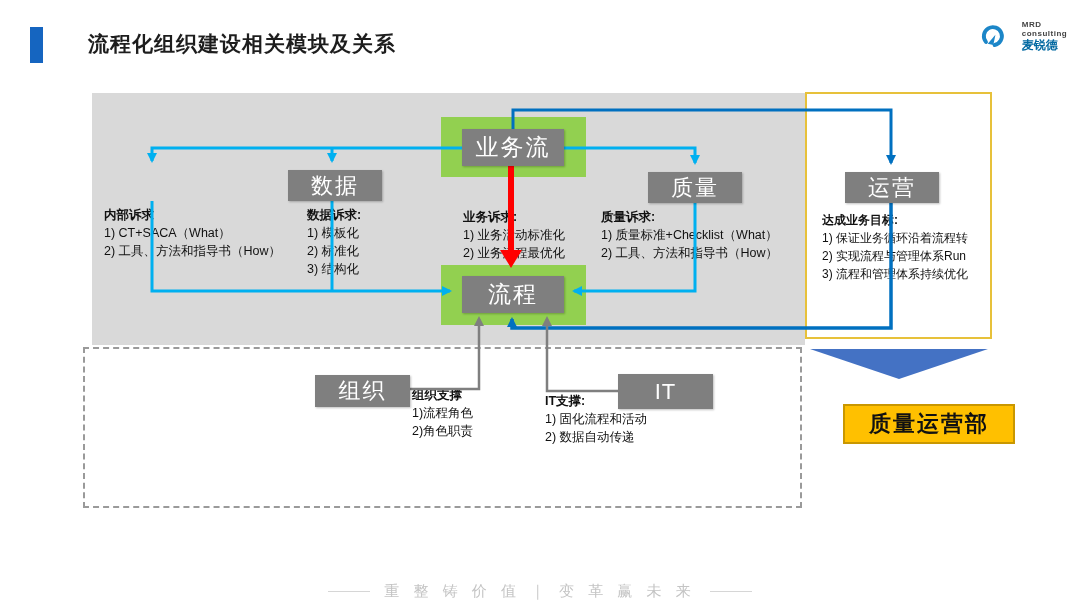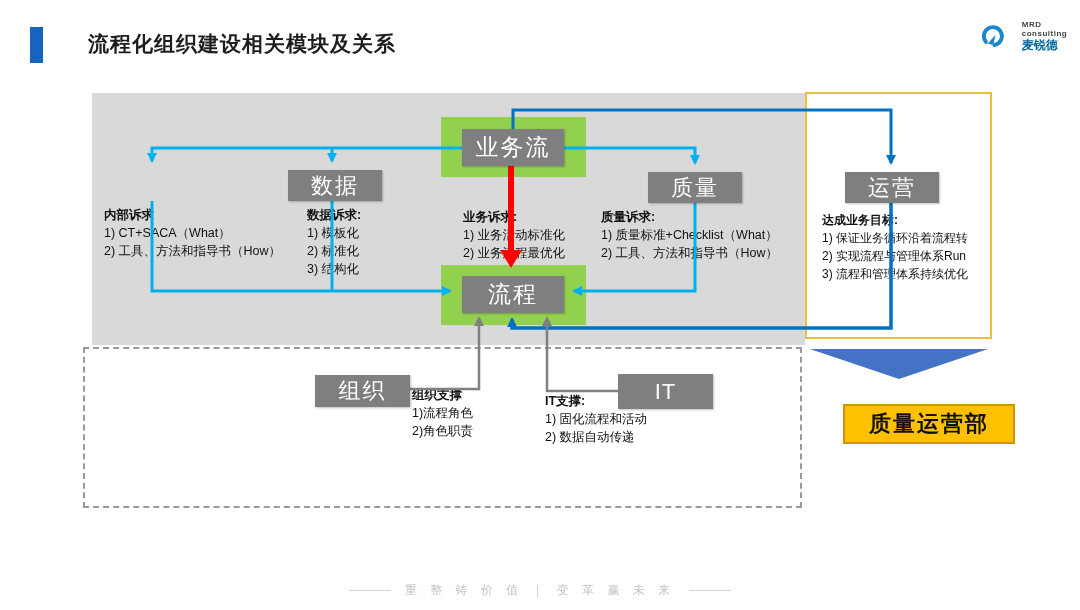--- a/index.html
+++ b/index.html
@@ -37,21 +37,21 @@
   
   .triangle { position:absolute; z-index:5; left:810px; top:349px; width:0; height:0;
               border-left:89px solid transparent; border-right:89px solid transparent; border-top:30px solid #4472c4; }
   .banner { position:absolute; z-index:5; left:818px; top:404px; width:172px; height:40px; background:#ffc000;
             border:2px solid #c99700; box-sizing:border-box; text-align:center; line-height:36px;
             font-size:22px; font-weight:bold; color:#111; letter-spacing:2px;margin-left:25px; }
 
   
   .footer { position:absolute; left:0; top:582px; width:100%; display:flex; justify-content:center; align-items:center; gap:14px; }
   .footer .rule { width:42px; border-top:1px solid #d6d6d6; height:0; }
-  .footer .tagline { font-size:12px; color:#c4c4c4; letter-spacing:5px; }
+  .footer .tagline { font-size:15px; color:#c4c4c4; letter-spacing:5px; }
 </style>
 </head>
 <body>
 
 <div class="stage">
 
   <div class="accent-bar"></div>
   <h1 class="page-title">流程化组织建设相关模块及关系</h1>
   <div class="logo">
     <svg width="30" height="30" viewBox="0 0 30 30">

